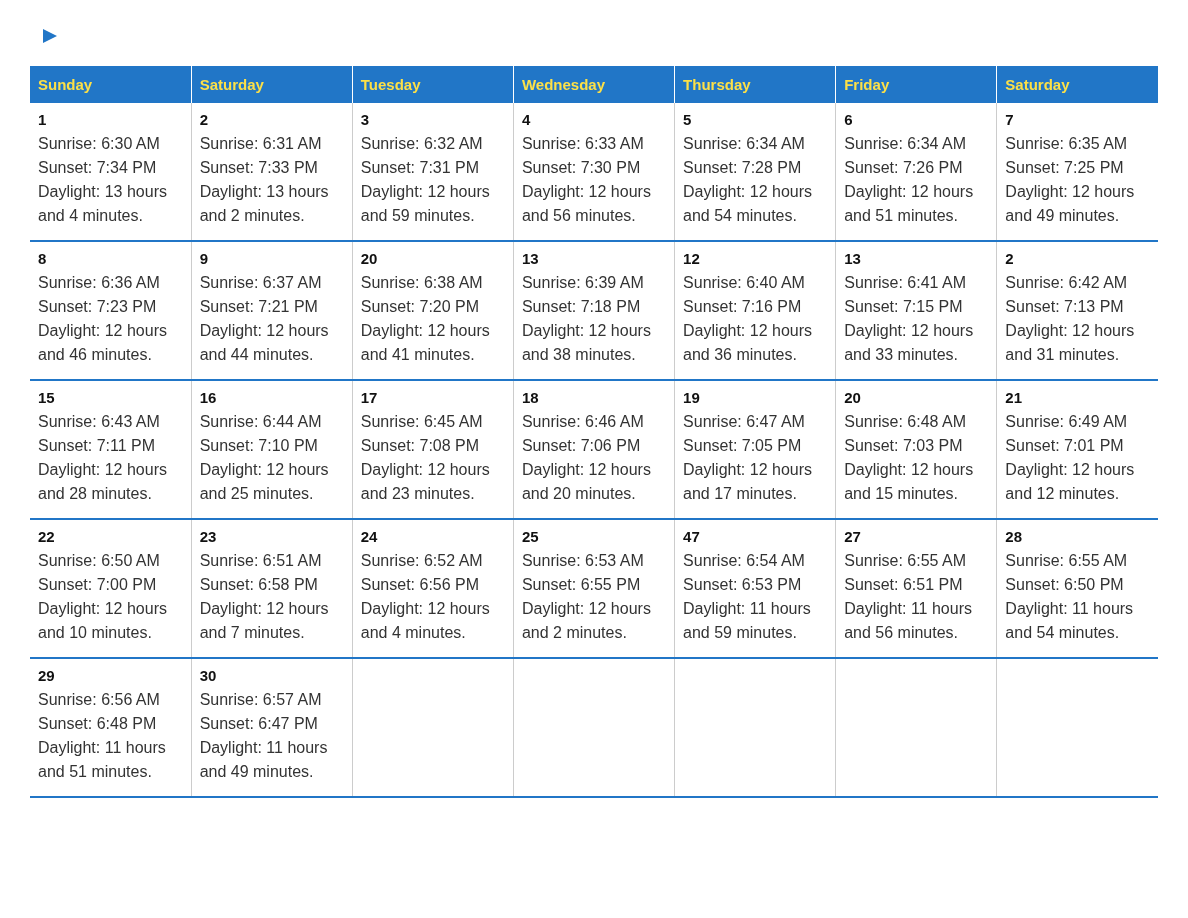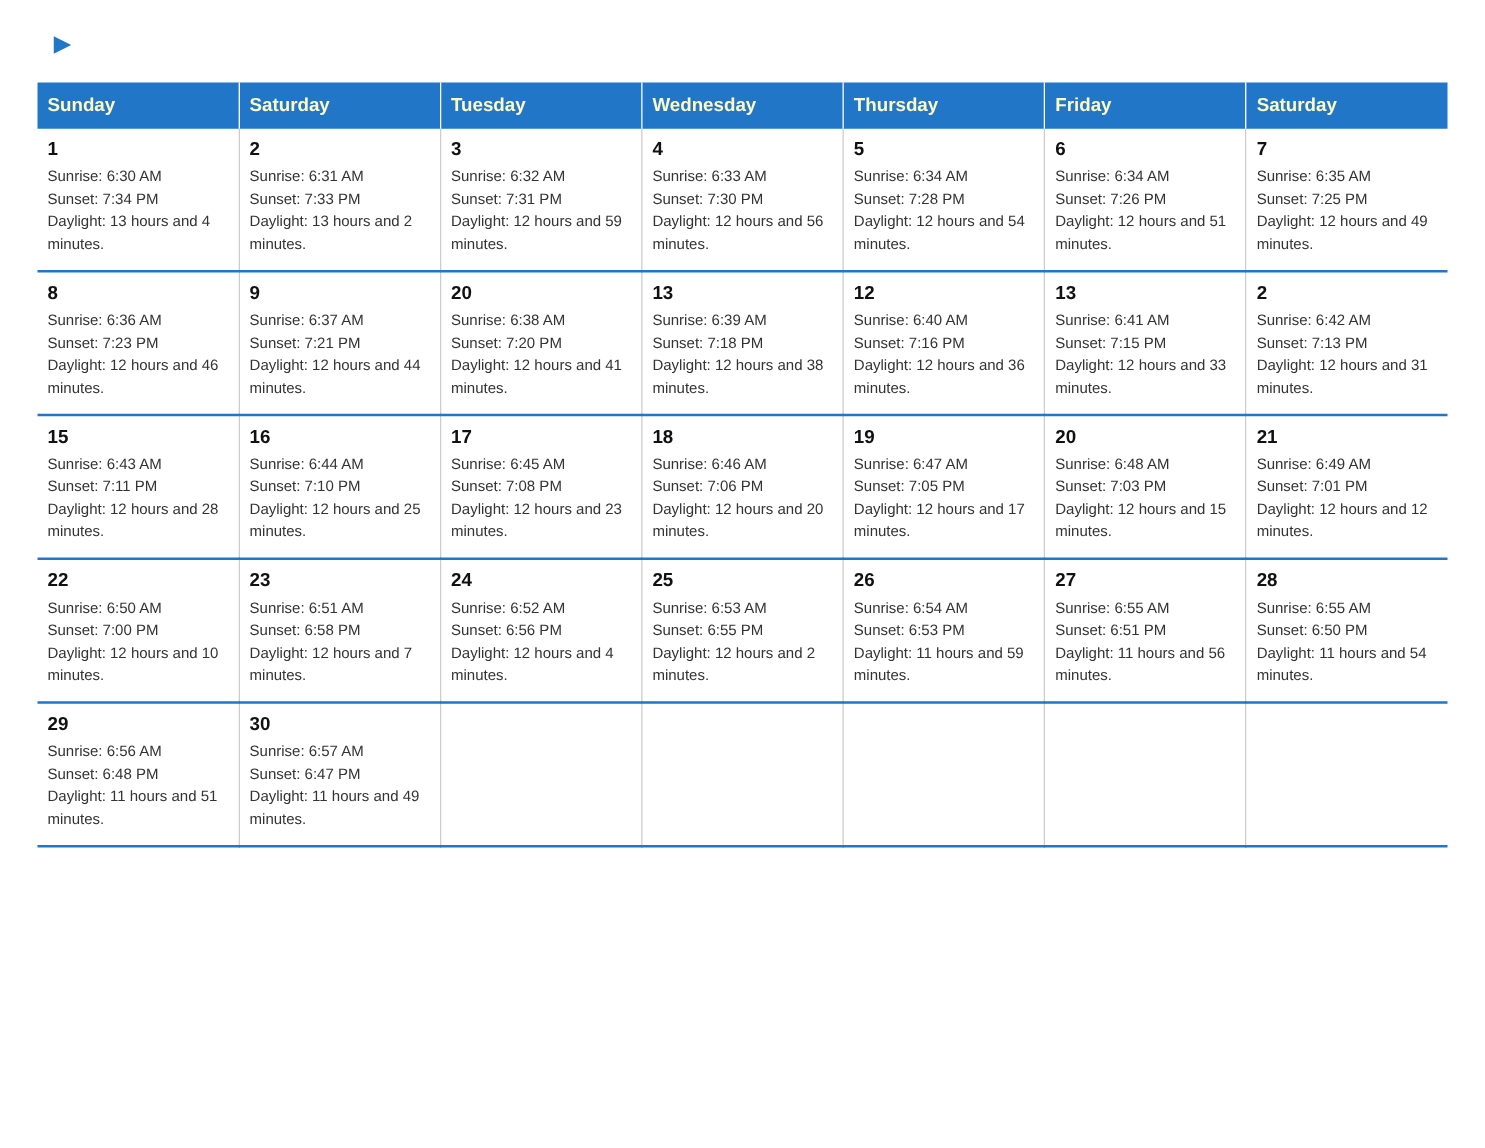--- a/index.html
+++ b/index.html
@@ -35,21 +35,21 @@
       font-size: 20px;
       color: #444;
       margin-top: 2px;
     }
     table {
       width: 100%;
       border-collapse: collapse;
     }
     thead tr th {
       background-color: #2176c7;
-      color: #fef9c3;
+      color: #fde047;
       font-size: 15px;
       font-weight: bold;
       padding: 10px 8px;
       text-align: left;
       border-right: 1px solid #fff;
     }
     thead tr th:last-child {
       border-right: none;
     }
     tbody tr {
@@ -67,21 +67,21 @@
     tbody tr td:last-child {
       border-right: none;
     }
     .day-num {
       font-size: 15px;
       font-weight: bold;
       margin-bottom: 4px;
       color: #111;
     }
     .day-info {
-      font-size: 12px;
+      font-size: 16px;
       line-height: 1.5;
       color: #333;
     }
   </style>
 </head>
 <body>
 
 <div class="header">
   <div class="logo">
     <div>
@@ -313,21 +313,21 @@
       </td>
         <td>
         <div class="day-num">25</div>
         <div class="day-info">
           Sunrise: 6:53 AM<br>
           Sunset: 6:55 PM<br>
           Daylight: 12 hours and 2 minutes.
         </div>
       </td>
         <td>
-        <div class="day-num">26</div>
+        <div class="day-num">47</div>
         <div class="day-info">
           Sunrise: 6:54 AM<br>
           Sunset: 6:53 PM<br>
           Daylight: 11 hours and 59 minutes.
         </div>
       </td>
         <td>
         <div class="day-num">27</div>
         <div class="day-info">
           Sunrise: 6:55 AM<br>

